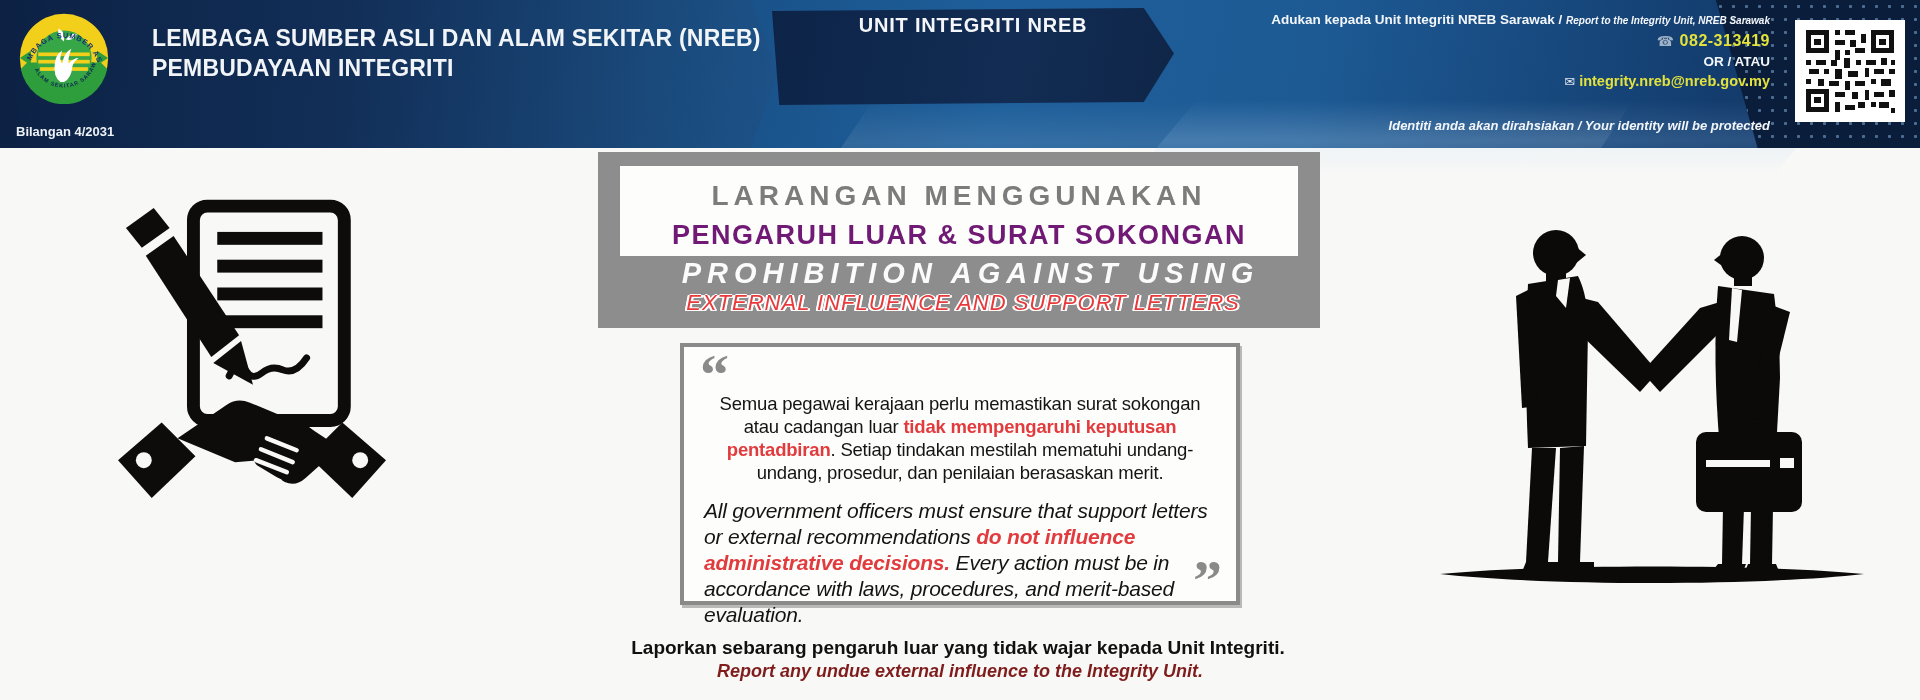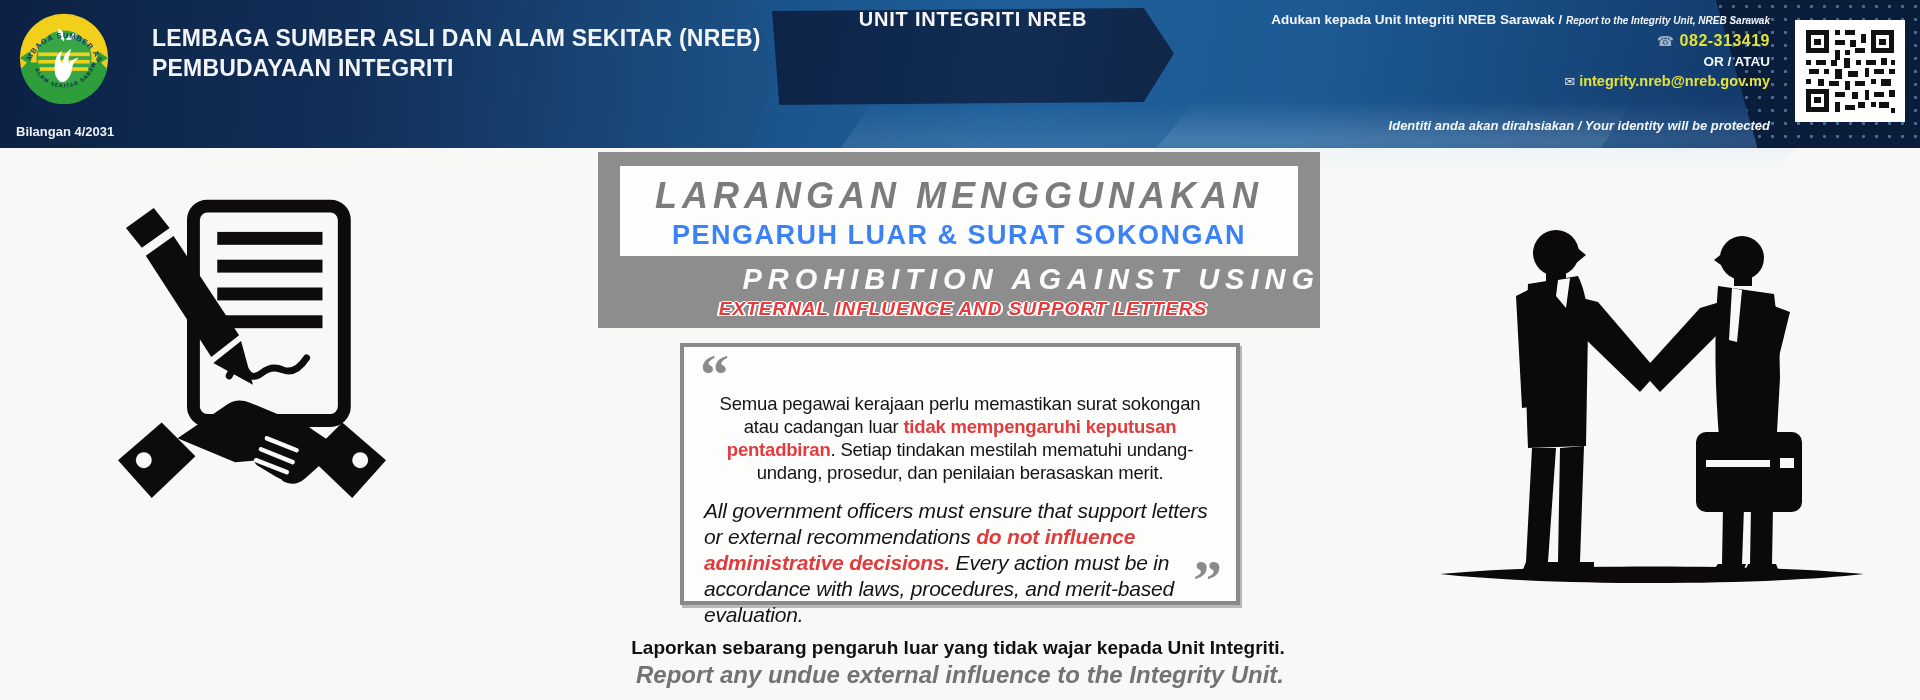--- a/index.html
+++ b/index.html
@@ -24,21 +24,21 @@
   .banner-left{position:absolute;left:0;top:0;width:778px;height:148px;
     background:linear-gradient(95deg,#0c2144 0%,#122f58 45%,#1a4a7c 85%,#1d5288 100%);
     clip-path:polygon(0 0,96.5% 0,100% 50%,96.5% 100%,0 100%);}
   .org-lines{position:absolute;left:152px;top:23px;color:#f2f5f8;font-weight:bold;
     font-size:23px;line-height:30px;letter-spacing:.2px;}
   .issue{position:absolute;left:16px;top:124px;color:#eef2f6;font-weight:bold;font-size:13px;}
   .banner-center{position:absolute;left:772px;top:8px;width:402px;height:97px;
     background:linear-gradient(100deg,#0d2448 0%,#122c53 60%,#0f2648 100%);
     clip-path:polygon(0 3%,92.5% 0,100% 47%,92.5% 97%,1.8% 100%);
     display:flex;justify-content:center;align-items:flex-start;}
-  .banner-center span{margin-top:0;color:#f4f6f9;font-weight:bold;font-size:20px;letter-spacing:.8px;}
+  .banner-center span{margin-top:6px;color:#f4f6f9;font-weight:bold;font-size:20px;letter-spacing:.8px;}
 
   
   .logo{position:absolute;left:18px;top:12px;width:92px;height:92px;}
 
   
   .report{position:absolute;right:150px;top:11px;width:640px;text-align:right;color:#f3f6fa;line-height:16px;}
   .report .ln{margin-bottom:2px;}
   .r-ms{font-weight:bold;font-size:13.5px;margin-top:35px;}
   .r-en{font-weight:bold;font-style:italic;font-size:10px;}
   .r-phone{color:#e3e23c;font-weight:bold;font-size:16px;letter-spacing:.5px;line-height:19px;}
@@ -49,45 +49,45 @@
   .r-conf{font-weight:bold;font-style:italic;font-size:13px;line-height:17px;margin-top:26px;}
 
   
   .qr{position:absolute;right:15px;top:20px;width:110px;height:102px;background:#fff;
       display:flex;align-items:center;justify-content:center;}
   .qr svg{width:94px;height:88px;}
 
   
   .title-block{position:absolute;left:598px;top:152px;width:722px;height:176px;background:#8d8d8d;}
   .title-inner{margin:14px 22px 0;background:#fdfdfc;height:90px;text-align:center;padding-top:8px;box-sizing:border-box;}
-  .t-ms1{color:#7c7c7c;font-weight:800;font-size:36px;line-height:44px;letter-spacing:5px;font-style:italic;}
-  .t-ms2{color:#3b82f6;font-weight:800;font-size:27px;line-height:32px;letter-spacing:1.5px;margin-top:1px;}
+  .t-ms1{color:#7c7c7c;font-weight:800;font-size:28px;line-height:44px;letter-spacing:5px;}
+  .t-ms2{color:#701a75;font-weight:800;font-size:27px;line-height:32px;letter-spacing:1.5px;margin-top:1px;}
   .t-en1{color:#fbfbfb;font-weight:800;font-style:italic;font-size:29px;line-height:34px;
-         letter-spacing:6px;text-align:right;margin-top:6px;padding-left:23px;}
-  .t-en2{color:#e8393b;font-weight:700;font-style:italic;font-size:19px;line-height:25px;letter-spacing:1px;
+         letter-spacing:6px;text-align:center;padding-left:23px;}
+  .t-en2{color:#e8393b;font-weight:400;font-style:italic;font-size:22px;line-height:25px;letter-spacing:1px;
          text-align:center;
          text-shadow:-2px 0 0 #fff,2px 0 0 #fff,0 -1px 0 #fff,0 1px 0 #fff,-2px 1px 0 #fff,2px 1px 0 #fff;padding-left:8px;}
 
   
   .quote-box{position:absolute;left:680px;top:343px;width:560px;height:262px;box-sizing:border-box;
     background:#fdfdfc;border:4px solid #8a8a8a;box-shadow:2px 3px 0 rgba(70,70,70,.35);}
   .q-open{position:absolute;left:16px;top:2px;color:#8a8a8a;font-size:58px;line-height:52px;font-weight:bold;
           font-family:"Liberation Serif","DejaVu Serif",serif;}
   .q-close{position:absolute;right:14px;bottom:-6px;color:#8a8a8a;font-size:58px;line-height:52px;font-weight:bold;
           font-family:"Liberation Serif","DejaVu Serif",serif;}
   .q-ms{margin:46px auto 0;width:512px;text-align:center;color:#141414;font-size:18.5px;line-height:1.24;letter-spacing:-.2px;}
   .q-ms .red{color:#e23b3d;font-weight:bold;}
   .q-en{margin:13px auto 0;width:512px;text-align:left;color:#141414;font-size:21px;line-height:1.24;
         font-style:italic;letter-spacing:-.2px;}
   .q-en .red{color:#e23b3d;font-weight:bold;}
 
   
   .f-ms{position:absolute;left:0;right:4px;top:637px;text-align:center;color:#101010;font-weight:bold;font-size:19px;}
-  .f-en{position:absolute;left:0;right:0;top:661px;text-align:center;color:#737373;font-weight:bold;
-        font-style:italic;font-size:24px;}
+  .f-en{position:absolute;left:0;right:0;top:661px;text-align:center;color:#7f1d1d;font-weight:bold;
+        font-style:italic;font-size:18px;}
 
   
   .ill-left{position:absolute;left:118px;top:198px;width:268px;height:312px;}
   .ill-right{position:absolute;left:1428px;top:208px;width:445px;height:385px;}
 </style>
 </head>
 <body>
 
 <div class="poster">
 

